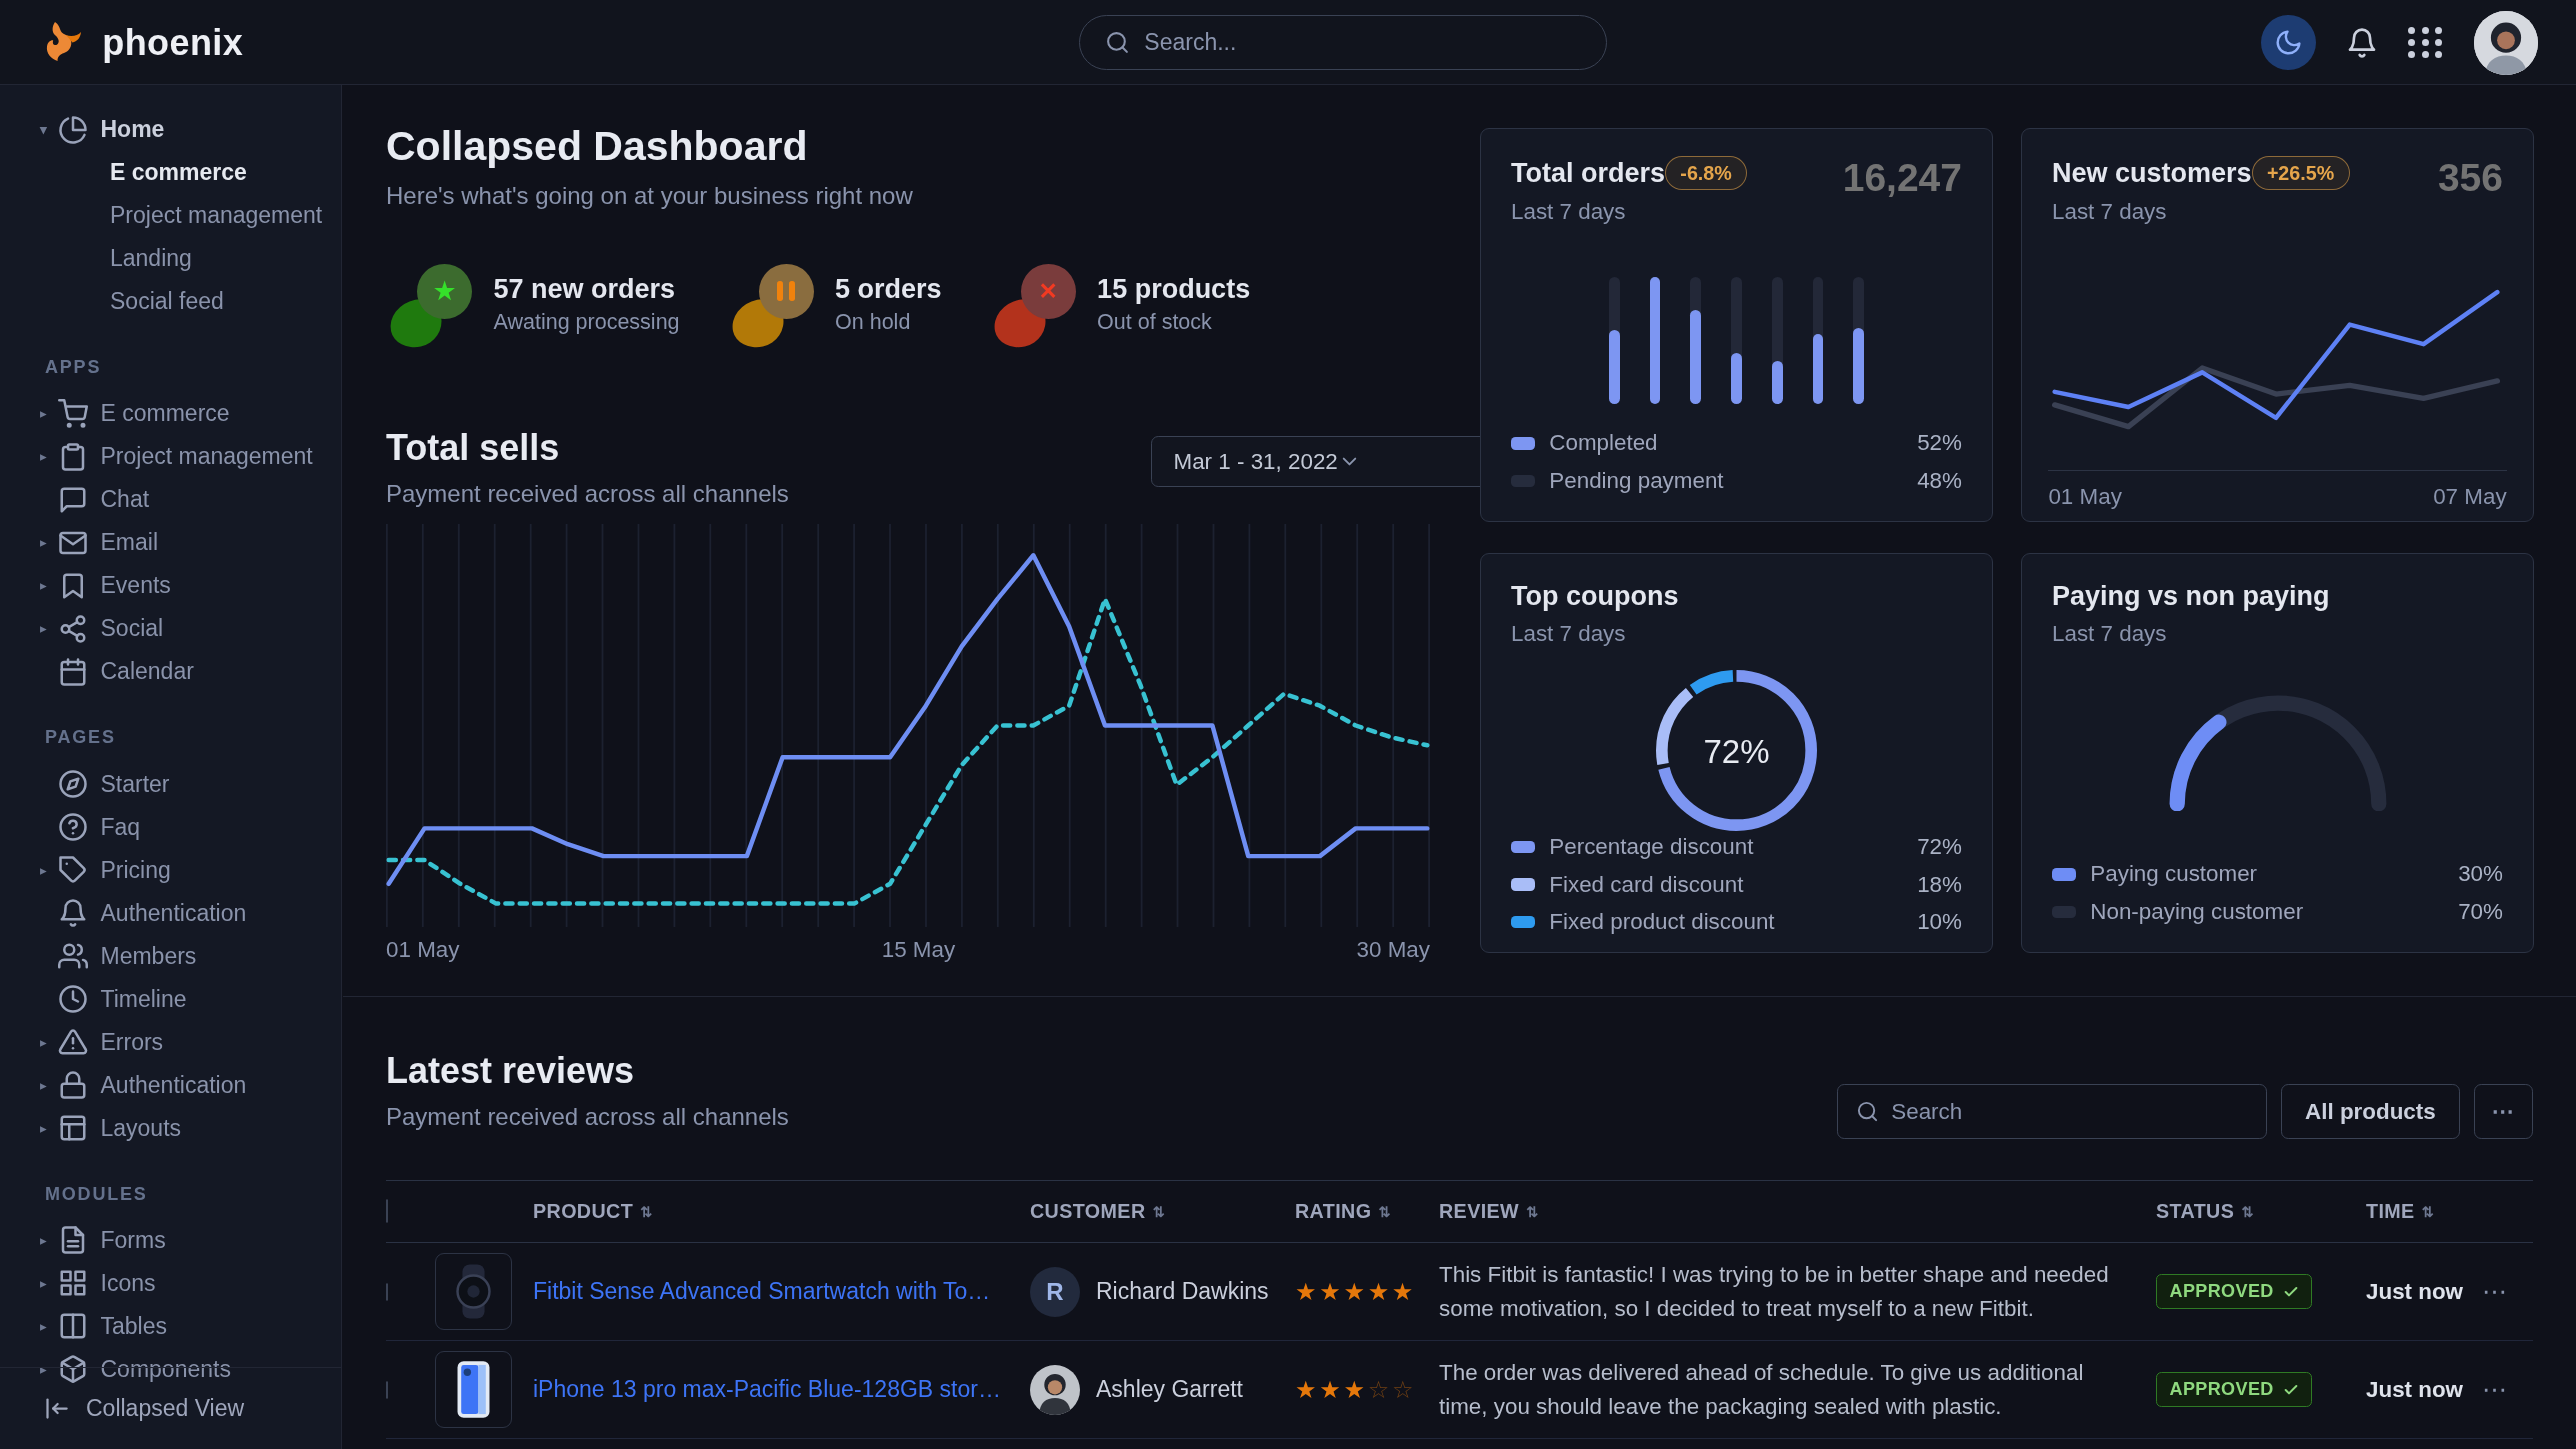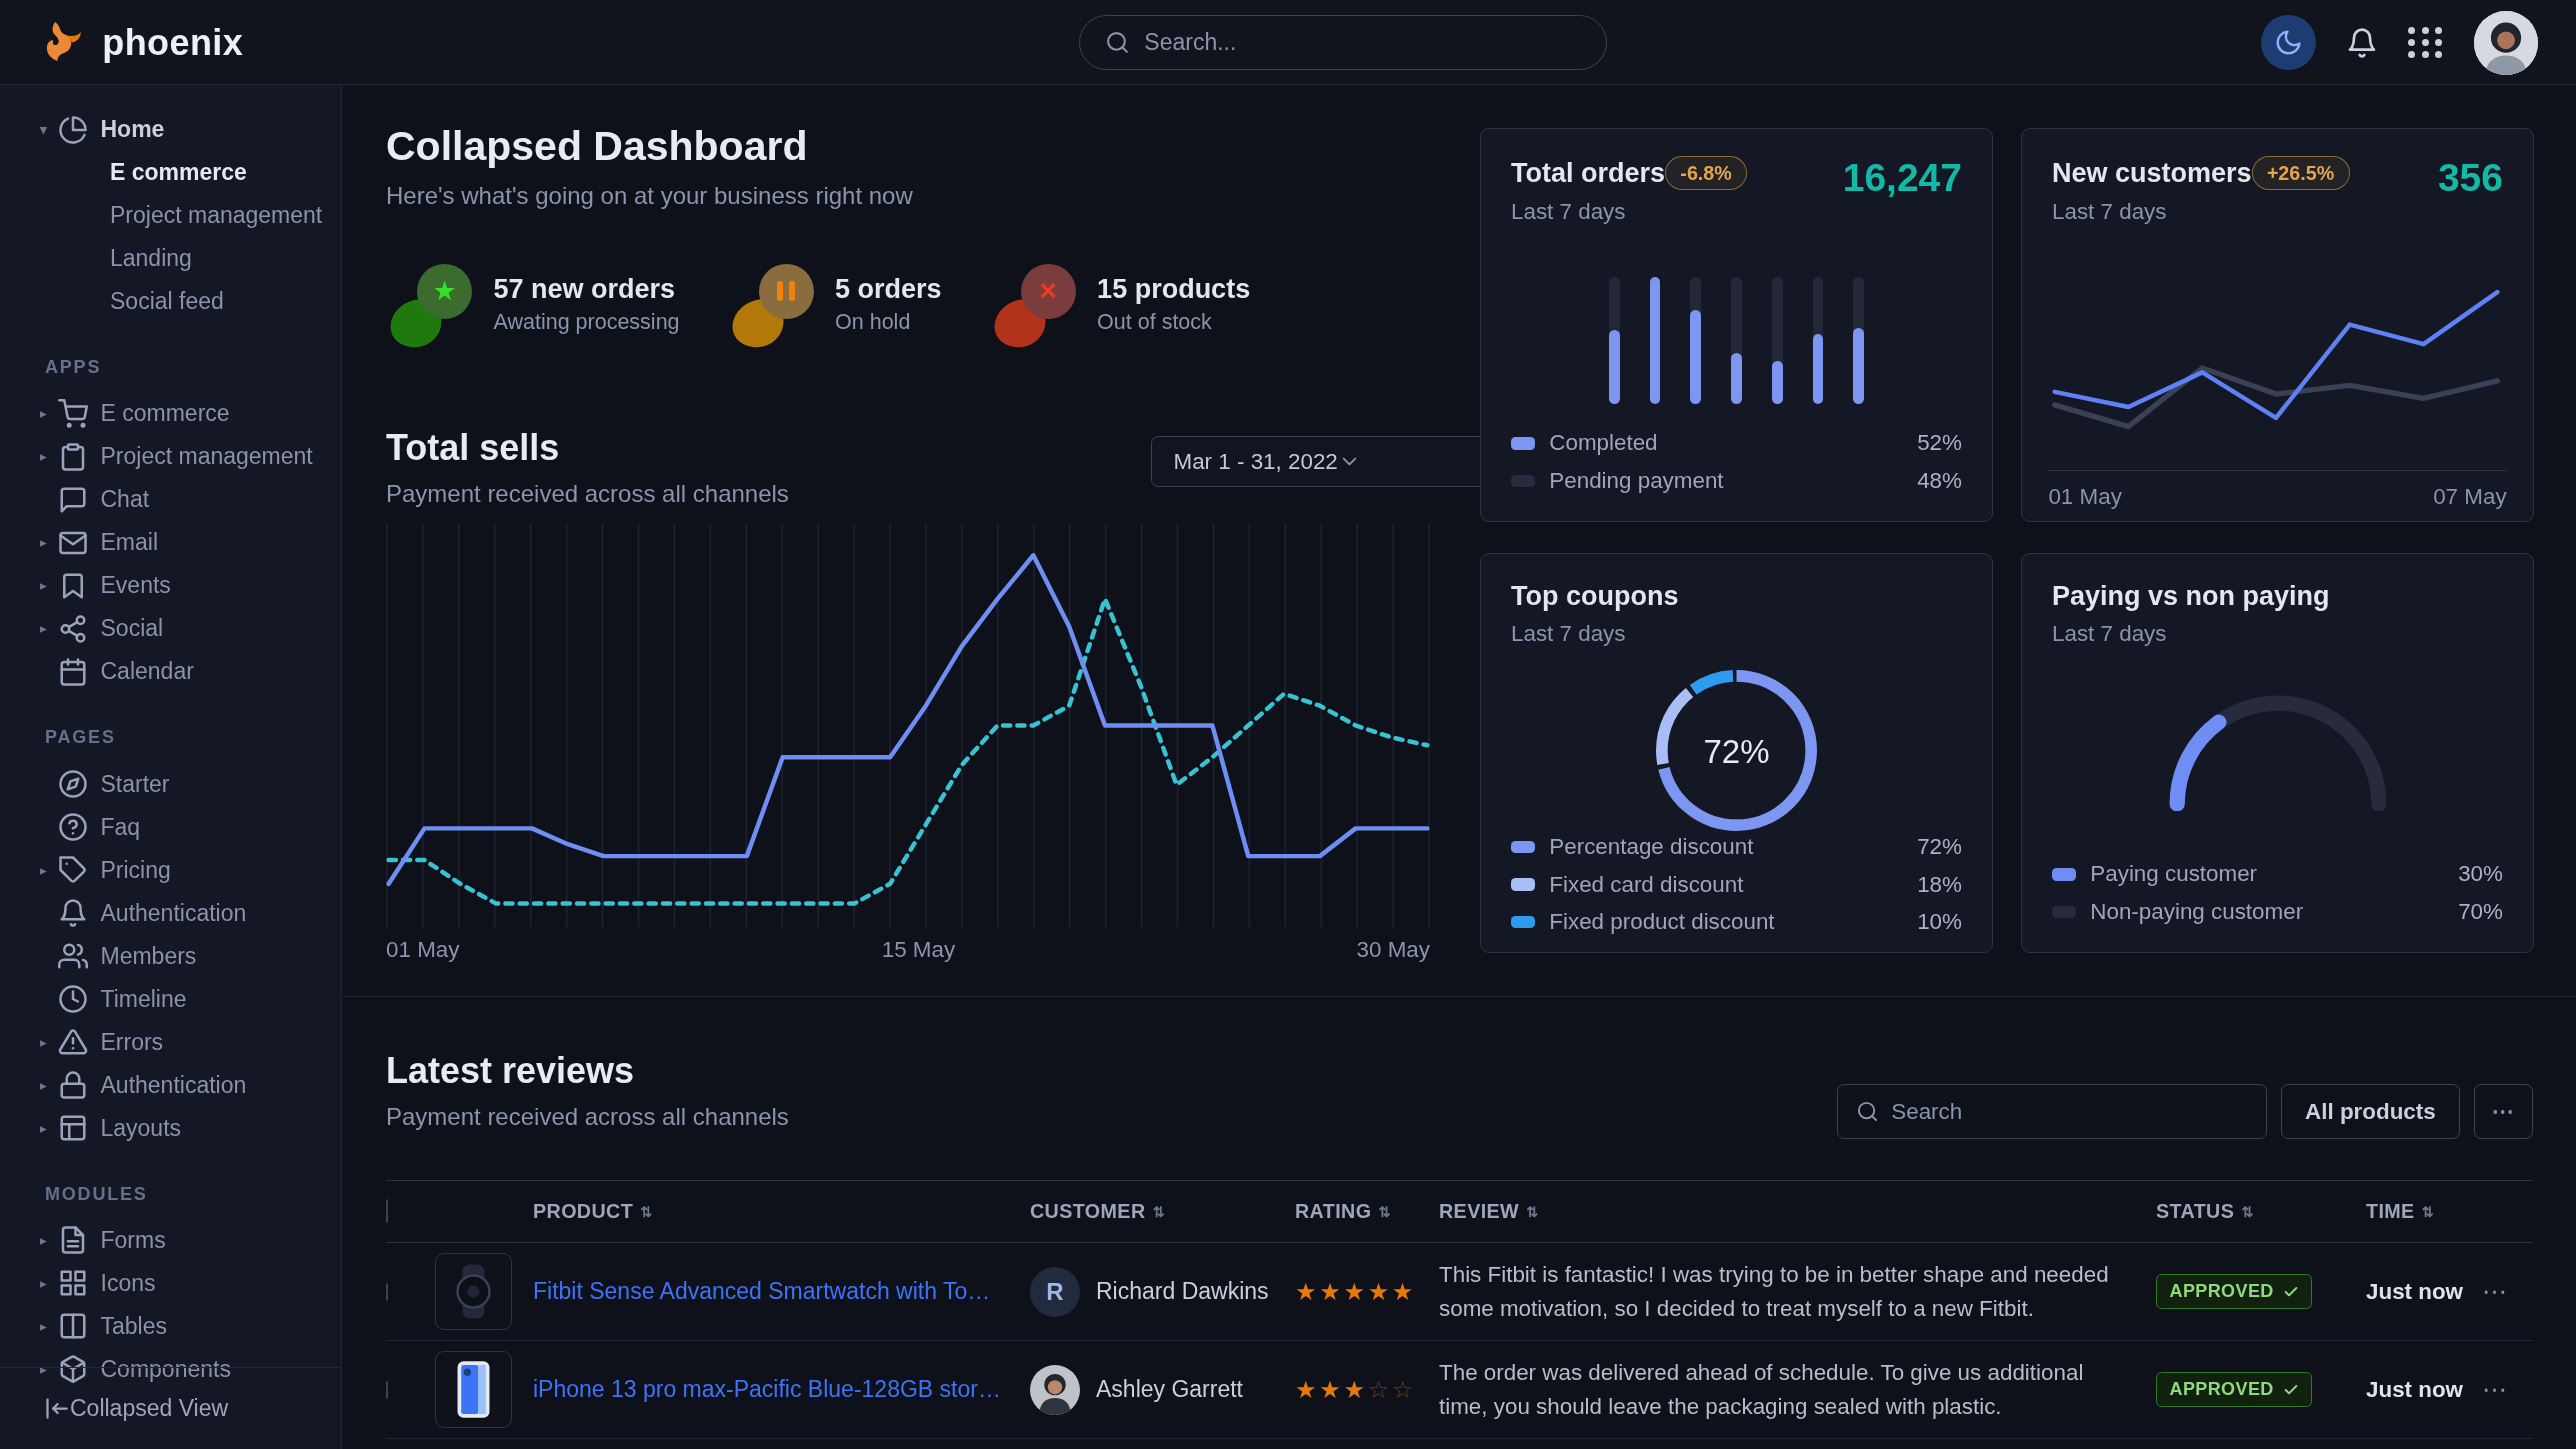--- a/index.html
+++ b/index.html
@@ -25,21 +25,21 @@
   
   .sidebar { position:absolute; left:0; top:85px; width:342px; height:1364px; background:#141824; border-right:0.9px solid #222634; }
   .side-scroll { padding:23px 0 0 0; }
   .srow { height:43px; display:flex; align-items:center; padding-left:40px; position:relative; color:#8a93ab; font-size:23px; cursor:pointer; }
   .srow .car { width:18px; font-size:13.4px; color:#6e7891; flex:0 0 18px; }
   .srow .sic { flex:0 0 30px; margin-right:12.5px; color:#9aa3ba; display:flex; }
   .srow.parent { color:#cbd0dd; font-weight:700; }
   .child { height:43px; display:flex; align-items:center; padding-left:110px; color:#8a93ab; font-size:23px; cursor:pointer; }
   .child.active { color:#e6e9f0; font-weight:700; }
   .sec-title { margin:34px 0 14.3px 45px; font-size:18px; font-weight:700; letter-spacing:1.8px; color:#64718c; }
-  .side-footer { position:absolute; left:0; bottom:0; width:100%; height:82px; border-top:0.9px solid #222634; display:flex; align-items:center; padding-left:43px; color:#9fa6bc; font-size:23px; cursor:pointer; }
+  .side-footer { position:absolute; left:0; bottom:0; width:100%; height:82px; border-top:0.9px solid #222634; display:flex; align-items:center; gap:16px; padding-left:43px; color:#9fa6bc; font-size:23px; cursor:pointer; }
   .side-footer .sic { color:#9fa6bc; display:flex; }
 
   
   .main { position:absolute; left:343px; top:85px; width:2233px; height:1364px; background:#0f111a; }
   .h1 { position:absolute; left:43px; top:38px; font-size:41px; font-weight:700; color:#e8ebf2; }
   .h1sub { position:absolute; left:43px; top:97px; font-size:24px; color:#8a94ad; }
 
   .stats { position:absolute; left:47px; top:177px; display:flex; gap:52px; }
   .stat { display:flex; align-items:center; gap:21.5px; }
   .blob { position:relative; width:82px; height:85px; flex:0 0 82px; }
@@ -62,21 +62,21 @@
   .sells-labels { position:absolute; left:43px; top:852px; width:1044px; height:27px; font-size:22.4px; color:#8a94ad; }
   .sells-labels span { position:absolute; top:0; }
 
   
   .cards { position:absolute; left:1137px; top:43px; width:1053px; display:grid; grid-template-columns:513px 513px; grid-template-rows:394px 400px; gap:31px 28px; }
   .card { background:#141824; border:0.9px solid #2c3344; border-radius:9px; padding:27px 30px; position:relative; display:flex; flex-direction:column; }
   .card-head { display:flex; align-items:flex-start; justify-content:space-between; }
   .ct-row { display:flex; align-items:center; }
   .card-title { font-size:27px; font-weight:700; color:#e4e7ef; }
   .badge { font-size:19.7px; font-weight:700; padding:4.5px 14.3px; border-radius:894px; border:0.9px solid rgba(229,165,75,.55); color:#e5a54b; background:rgba(229,153,36,.08); }
-  .card-value { font-size:39px; font-weight:700; color:#14b8a6; }
+  .card-value { font-size:39px; font-weight:700; color:#737373; }
   .card-sub { font-size:22.4px; color:#8a94ad; margin-top:9px; }
   .legend { margin-top:auto; display:flex; flex-direction:column; gap:11.6px; }
   .lg-row { display:flex; align-items:center; font-size:22.4px; color:#9fa6bc; }
   .lg-sw { width:24px; height:12.5px; border-radius:4.5px; margin-right:14.3px; flex:0 0 24px; }
   .lg-val { margin-left:auto; color:#aab2c5; }
 
   .bars-wrap { display:flex; justify-content:center; align-items:flex-end; gap:30px; height:127px; margin-top:52px; }
   .bar-track { width:10.7px; height:127px; border-radius:6.3px; background:#232838; position:relative; }
   .bar-fill { position:absolute; bottom:0; left:0; width:100%; border-radius:6.3px; background:#7d96f2; }
 

